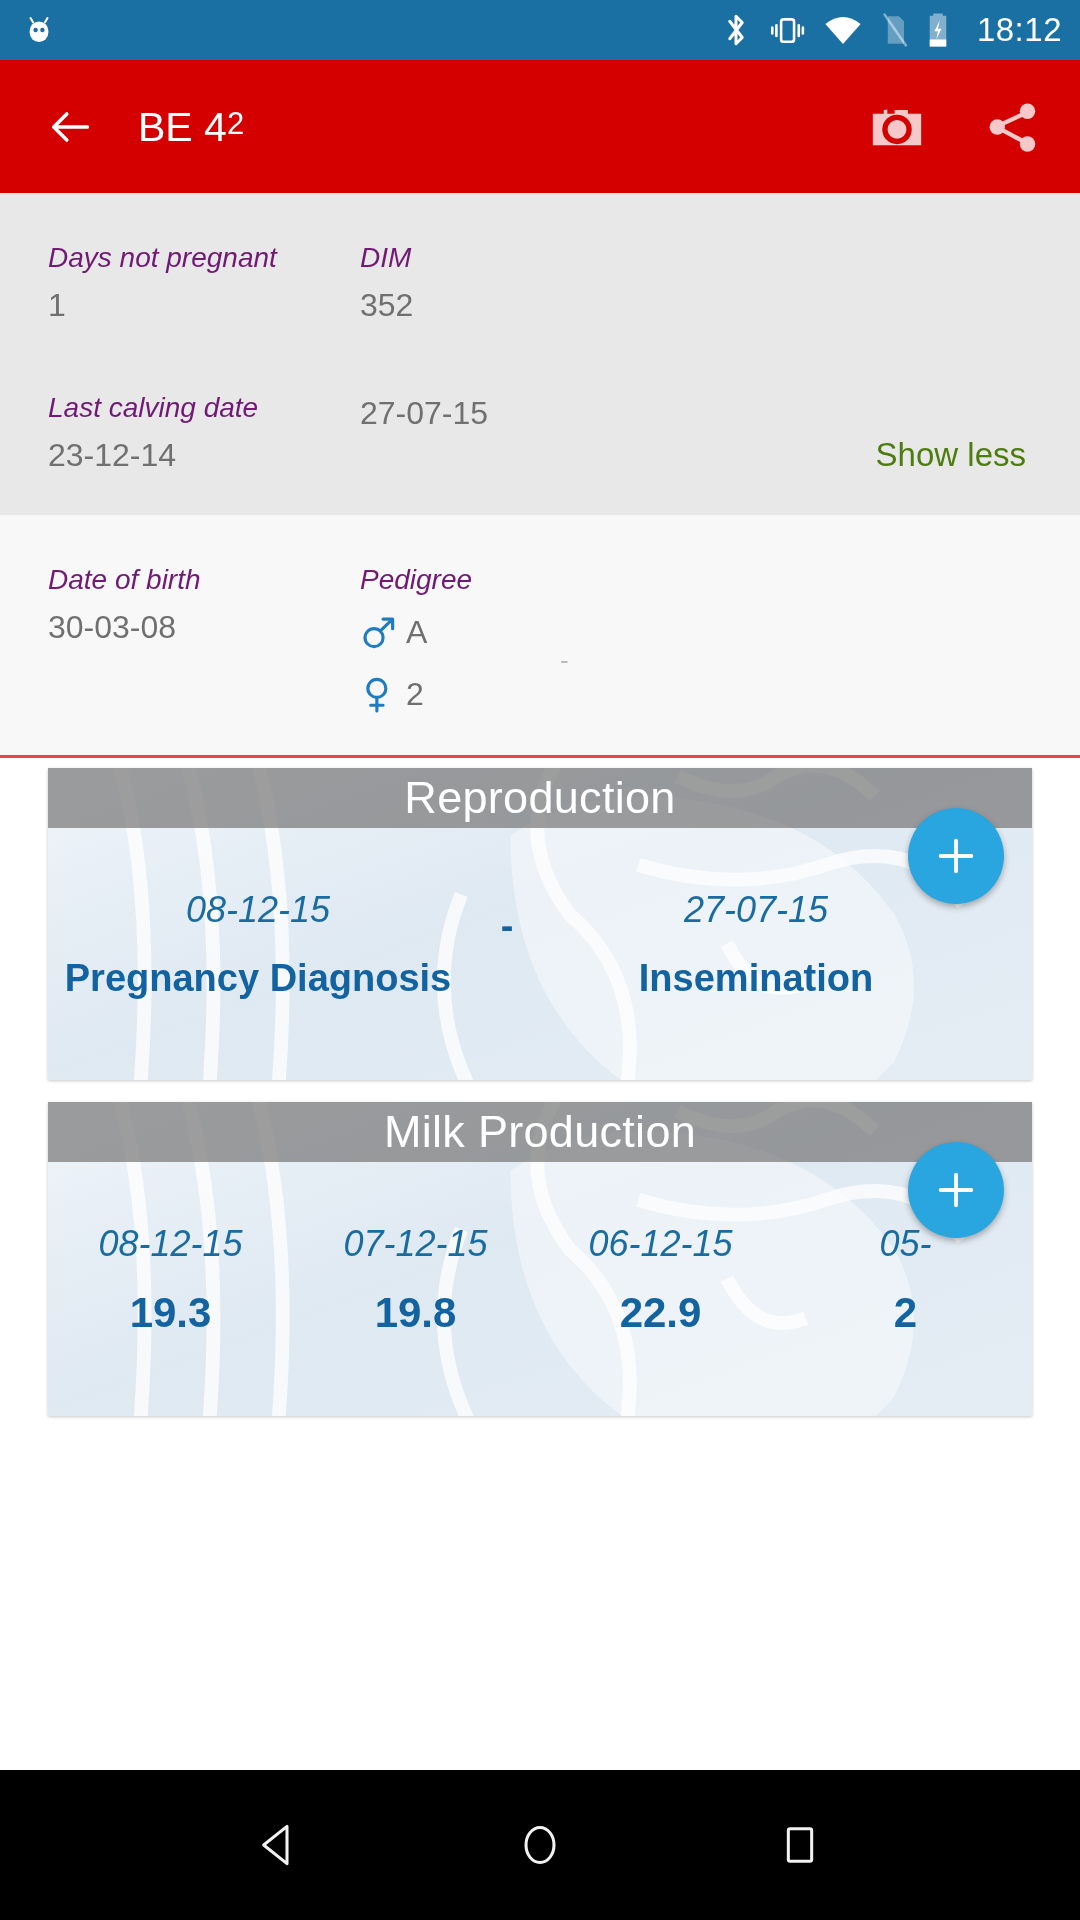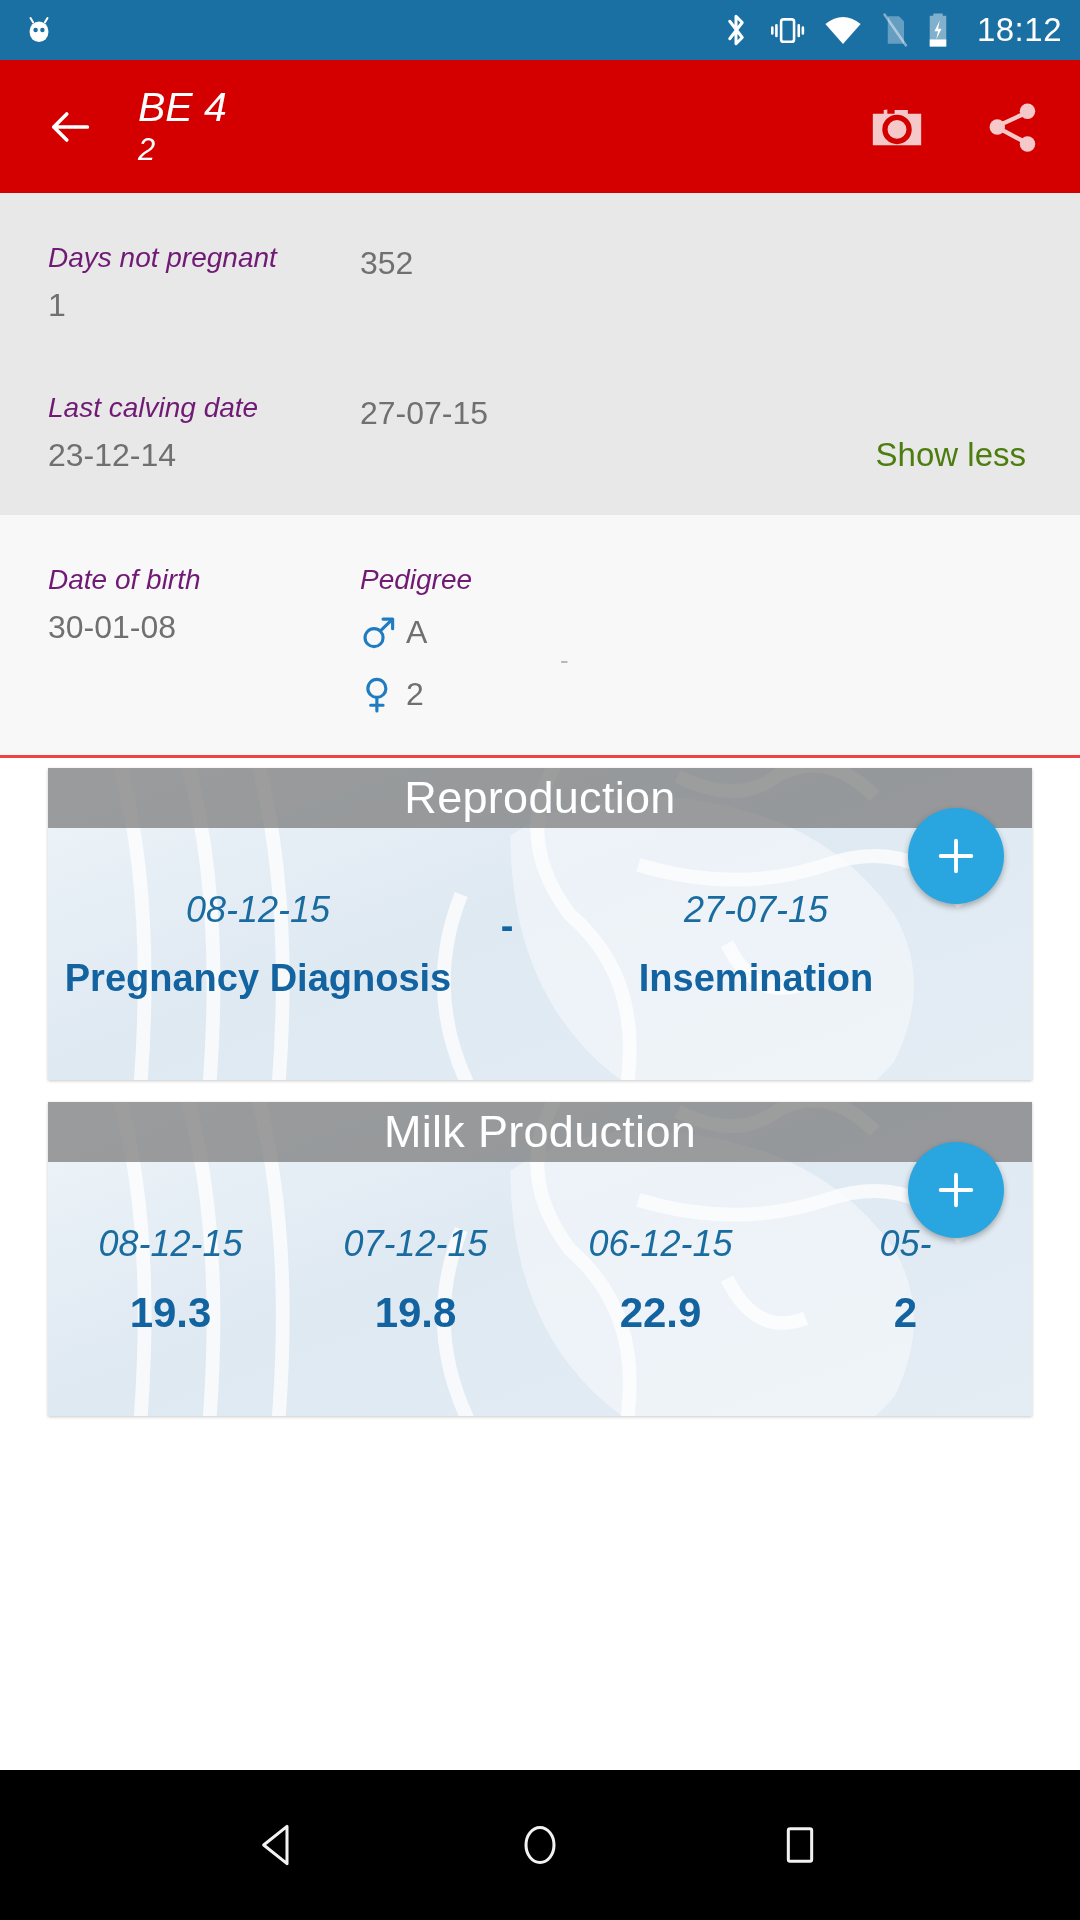--- a/index.html
+++ b/index.html
@@ -44,23 +44,22 @@
     background: #d40000;
     display: flex;
     align-items: center;
     padding: 0 38px 0 44px;
     position: relative;
   }
   .back-arrow { width: 52px; height: 52px; flex: 0 0 auto; }
   .titles {
     margin-left: 42px;
     display: flex;
-    flex-direction: column;
+    flex-direction: row;
     justify-content: center;
-    font-style: italic;
   }
   .title-main {
     color: #ffffff;
     font-size: 41px;
     line-height: 46px;
     font-weight: 400;
   }
   .title-sub {
     color: #ffffff;
     font-size: 31px;
@@ -302,40 +301,41 @@
   </div>
 </div>
 
 <div class="info-grey">
   <div class="info-row">
     <div class="info-cell">
       <div class="info-label">Days not pregnant</div>
       <div class="info-value">1</div>
     </div>
     <div class="info-cell">
+      <div class="info-label">DIM</div>
       <div class="info-value">352</div>
     </div>
   </div>
   <div class="info-row">
     <div class="info-cell">
       <div class="info-label">Last calving date</div>
       <div class="info-value">23-12-14</div>
     </div>
     <div class="info-cell">
       <div class="info-value">27-07-15</div>
     </div>
     <div class="show-toggle">Show less</div>
   </div>
 </div>
 
 <div class="info-white">
   <div class="info-row">
     <div class="info-cell">
       <div class="info-label">Date of birth</div>
-      <div class="info-value">30-01-08</div>
+      <div class="info-value">30-03-08</div>
     </div>
     <div class="info-cell">
       <div class="info-label">Pedigree</div>
       <div class="ped-line">
         <svg class="gender-ico" viewBox="0 0 32 34">
           <circle cx="12.5" cy="22" r="8" fill="none" stroke="#1f7cc0" stroke-width="2.8"></circle>
           <path d="M18.6 15.6 L28 6.5" stroke="#1f7cc0" stroke-width="2.8" stroke-linecap="round"></path>
           <path d="M20.5 5.5 L29 5.5 L29 14" fill="none" stroke="#1f7cc0" stroke-width="2.8" stroke-linecap="round" stroke-linejoin="round"></path>
         </svg>
         <span class="ped-text">A</span>

